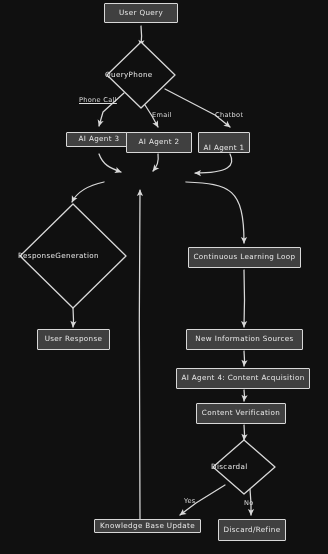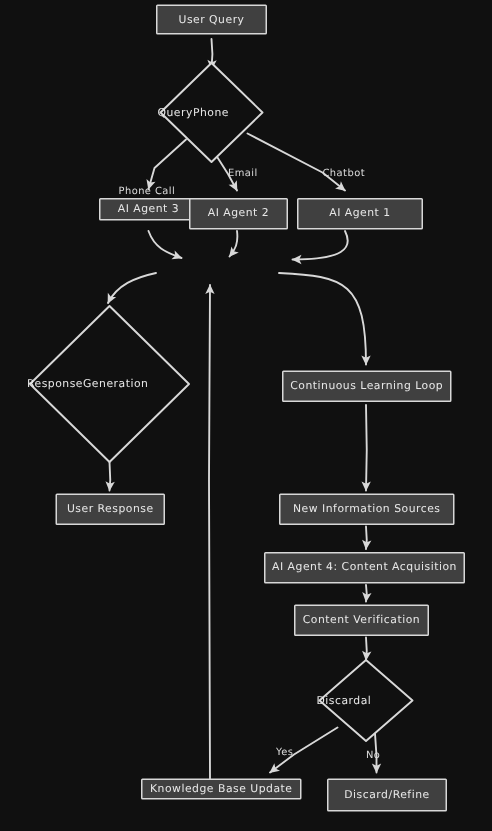--- a/index.html
+++ b/index.html
@@ -76,37 +76,37 @@
   <div class="diamond-wrap" style="left:105px;top:40px;width:72px;height:70px;">
     <svg class="dshape" width="72" height="70" viewBox="0 0 72 70">
       <path d="M36,2 L70,35 L36,68 L2,35 Z" fill="#101010" stroke="#d8d8d8" stroke-width="1.3" stroke-linejoin="round"></path>
     </svg>
     <div class="dlabel">
       <span>Query</span>
       <span>Phone</span>
     </div>
   </div>
 
-  <div class="edgelabel" style="left:79px;top:123px;">
+  <div class="edgelabel" style="left:79px;top:96px;text-decoration:underline;">
     <span>Phone Call</span>
   </div>
   <div class="edgelabel" style="left:152px;top:111px;">
     <span>Email</span>
   </div>
   <div class="edgelabel" style="left:215px;top:111px;">
     <span>Chatbot</span>
   </div>
 
   <div class="node rect" style="left:66px;top:132px;width:66px;height:15px;">
     <span>AI Agent 3</span>
   </div>
   <div class="node rect" style="left:126px;top:132px;width:66px;height:21px;">
     <span>AI Agent 2</span>
   </div>
-  <div class="node rect" style="left:198px;top:132px;width:84px;height:21px;">
+  <div class="node rect" style="left:198px;top:132px;width:52px;height:21px;align-items:flex-end;">
     <span>AI Agent 1</span>
   </div>
 
 
   <div class="diamond-wrap" style="left:18px;top:202px;width:110px;height:108px;">
     <svg class="dshape" width="110" height="108" viewBox="0 0 110 108">
       <path d="M55,2 L108,54 L55,106 L2,54 Z" fill="#101010" stroke="#d8d8d8" stroke-width="1.3" stroke-linejoin="round"></path>
     </svg>
     <div class="dlabel">
       <span>Response</span>
@@ -148,17 +148,17 @@
     <span>Yes</span>
   </div>
   <div class="edgelabel" style="left:244px;top:499px;">
     <span>No</span>
   </div>
 
   <div class="node rect thick" style="left:94px;top:519px;width:107px;height:14px;">
     <span>Knowledge Base Update</span>
   </div>
 
-  <div class="node rect thick" style="left:218px;top:519px;width:80px;height:22px;align-items:center;">
+  <div class="node rect thick" style="left:218px;top:519px;width:68px;height:22px;align-items:center;">
     <span>Discard/Refine</span>
   </div>
 
 </div>
 
 </body></html>

